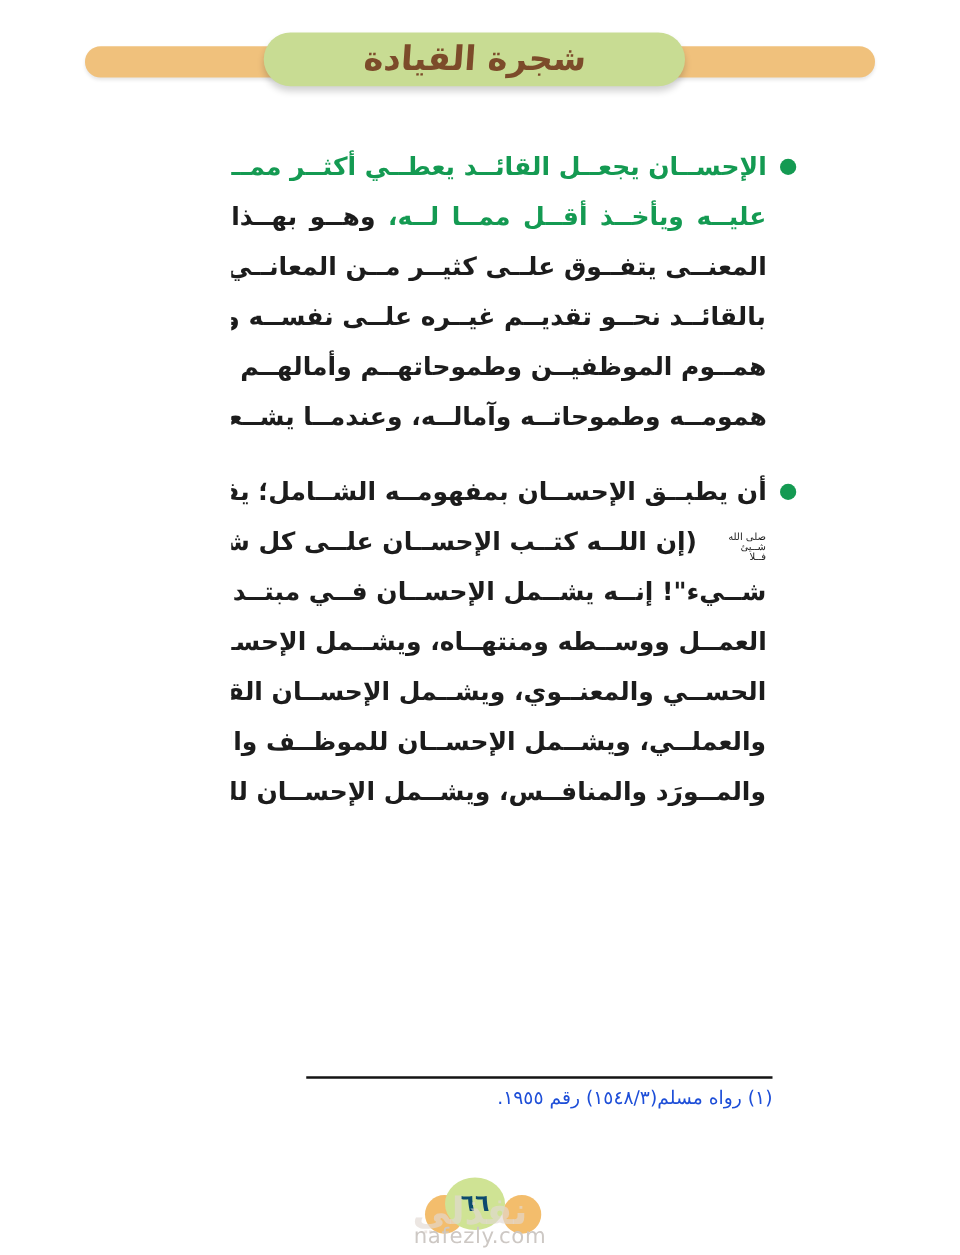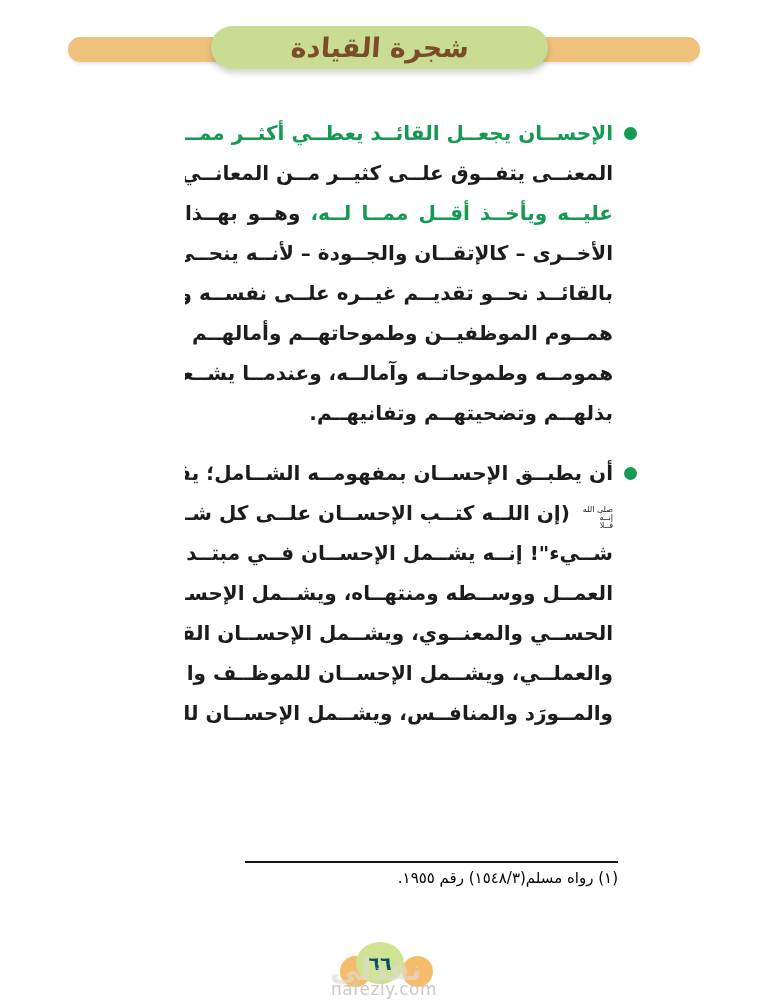--- a/index.html
+++ b/index.html
@@ -19,27 +19,27 @@
   .content{position:absolute;left:185px;top:113px;width:428px;direction:rtl;}
   .bullet-block{position:relative;margin-bottom:20px;}
   .bullet-dot{position:absolute;right:-24px;top:14px;width:13px;height:13px;border-radius:50%;
     background:var(--accent-green);}
   .tline{height:40px;line-height:40px;overflow:hidden;white-space:nowrap;
     text-align:justify;text-align-last:justify;-moz-text-align-last:justify;
     font-size:20px;font-weight:bold;color:var(--body-text);}
   .tline.endright{text-align-last:right;-moz-text-align-last:right;}
   .seg-green{color:var(--accent-green);}
   .seg-sup{vertical-align:7px;font-size:12px;}
-  .saw-stack{display:inline-block;vertical-align:-8px;margin-left:6px;
+  .saw-stack{display:inline-block;vertical-align:-8px;margin-left:18px;
     font-size:8px;line-height:8px;font-weight:400;text-align:center;white-space:nowrap;}
 
   
   .footnote-divider{position:absolute;left:245px;top:861px;width:373px;height:2px;background:#141414;}
   .footnote{position:absolute;right:150px;top:869px;direction:rtl;font-size:15px;font-weight:400;
-    color:#000000;}
+    color:#1d4ed8;}
 
   
   .foot-circle{position:absolute;width:31px;height:31px;border-radius:50%;
     background:var(--footer-circle);z-index:1;}
   .foot-circle.left{left:340px;top:956px;}
   .foot-circle.right{left:402px;top:956px;}
   .num-ellipse{position:absolute;left:356px;top:942px;width:48px;height:42px;border-radius:50%;
     background:var(--footer-ellipse);z-index:2;display:flex;align-items:center;justify-content:center;}
   .page-number{font-size:19px;font-weight:bold;color:#0c4a6e;direction:rtl;}
 
@@ -56,32 +56,30 @@
 
   <div class="header-bar"></div>
   <div class="header-pill">
     <span class="book-title">شجرة القيادة</span>
   </div>
 
   <div class="content" id="bullets">
       <div class="bullet-block">
         <span class="bullet-dot"></span>
         <div class="tline"><span class="seg-green ">الإحســان يجعــل القائــد يعطــي أكثــر ممــا</span></div>
+        <div class="tline"><span class="seg-green ">عليــه ويأخــذ أقــل ممــا لــه،</span><span> وهــو بهــذا</span></div>
         <div class="tline"><span>المعنــى يتفــوق علــى كثيــر مــن المعانــي</span></div>
-        <div class="tline"><span class="seg-green ">عليــه ويأخــذ أقــل ممــا لــه،</span><span> وهــو بهــذا</span></div>
-        <div class="tline"><span>الأخــرى – كالإتقــان والجــودة – لأنــه ينحــى</span></div>
         <div class="tline"><span>بالقائــد نحــو تقديــم غيــره علــى نفســه وجعل</span></div>
         <div class="tline"><span>همــوم الموظفيــن وطموحاتهــم وأمالهــم فــوق</span></div>
         <div class="tline"><span>همومــه وطموحاتــه وآمالــه، وعندمــا يشــعر</span></div>
-        <div class="tline endright"><span>بذلهــم وتضحيتهــم وتفانيهــم.</span></div>
       </div>
       <div class="bullet-block">
         <span class="bullet-dot"></span>
         <div class="tline"><span>أن يطبــق الإحســان بمفهومــه الشــامل؛ يقــول</span></div>
-        <div class="tline"><span class="saw-stack"><div>صلى الله</div><div>إنــه</div><div>فــلا</div></span><span> (إن اللــه كتــب الإحســان علــى كل شــيئ</span></div>
+        <div class="tline"><span class="saw-stack"><div>صلى الله</div><div>شــيئ</div><div>فــلا</div></span><span> (إن اللــه كتــب الإحســان علــى كل شــيئ</span></div>
         <div class="tline"><span>شــيء"! إنــه يشــمل الإحســان فــي مبتــدأ</span></div>
         <div class="tline"><span>العمــل ووســطه ومنتهــاه، ويشــمل الإحســان</span></div>
         <div class="tline"><span>الحســي والمعنــوي، ويشــمل الإحســان القولــي</span></div>
         <div class="tline"><span>والعملــي، ويشــمل الإحســان للموظــف والعميل</span></div>
         <div class="tline"><span>والمــورَد والمنافــس، ويشــمل الإحســان للبيئــة</span></div>
       </div>
     </div>
 
   <div class="footnote-divider"></div>
   <div class="footnote">(١) رواه مسلم(١٥٤٨/٣) رقم ١٩٥٥.</div>

